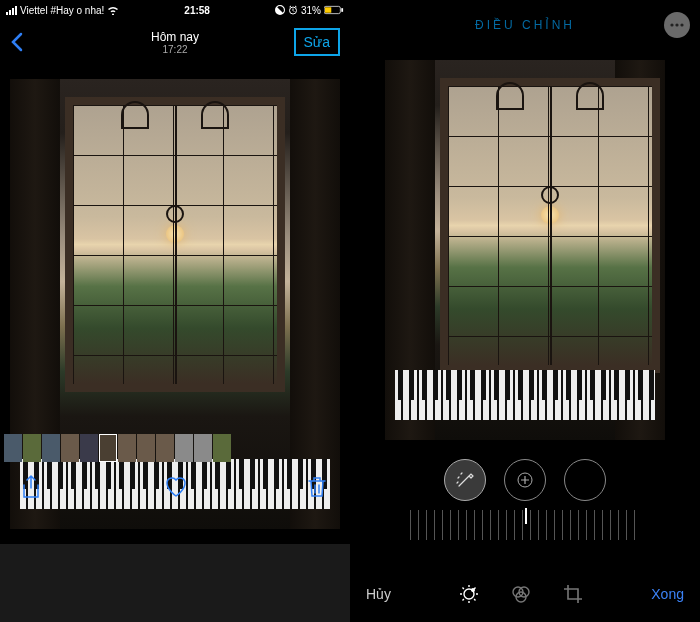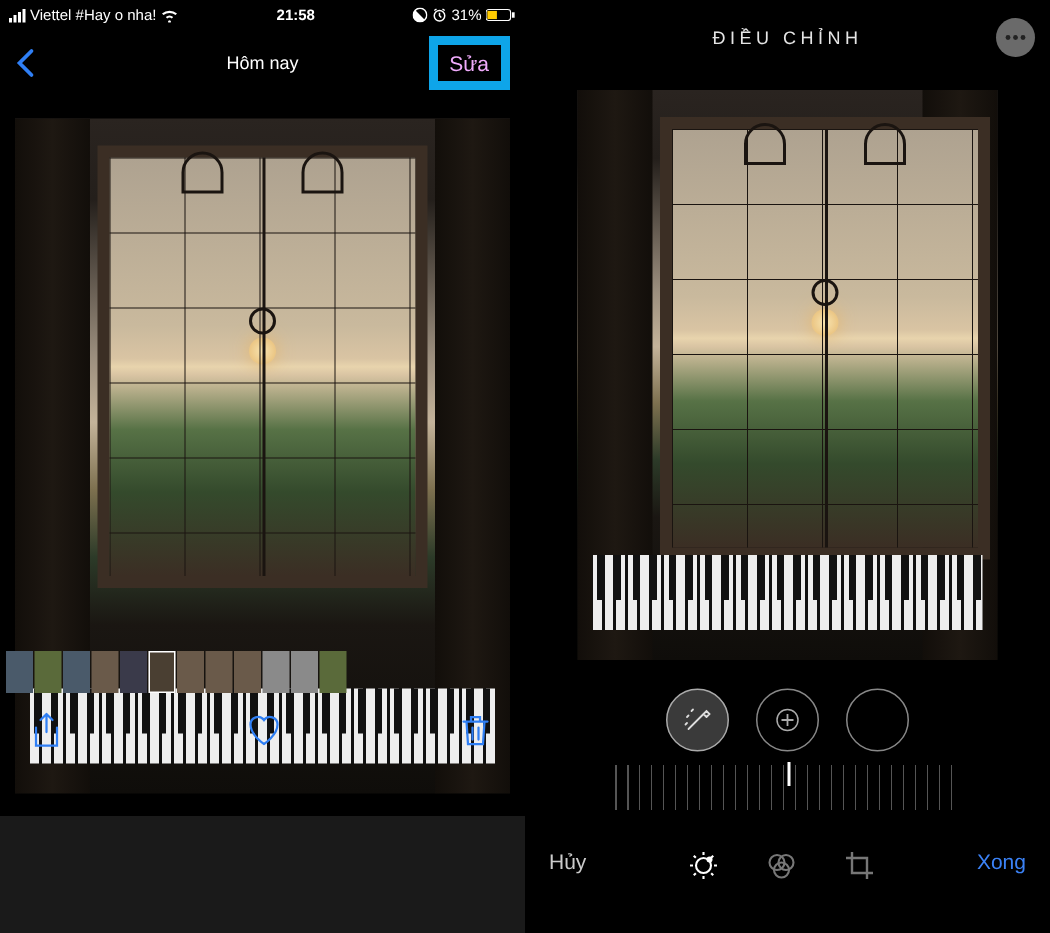--- a/index.html
+++ b/index.html
@@ -39,23 +39,23 @@
   justify-content: space-between;
   padding: 0 10px;
   color: #fff;
   position: relative;
 }
 .nav-back { color: #2f7ff5; font-size: 22px; font-weight: 300; }
 .nav-title-wrap { position: absolute; left: 0; right: 0; text-align: center; pointer-events: none; }
 .nav-title { font-size: 12px; font-weight: 400; }
 .nav-sub { font-size: 10px; color: #aaa; }
 .nav-edit {
-  color: #f0abfc;
+  color: #0ea5e9;
   font-size: 14px;
-  border: 6px solid #0ea5e9;
+  border: 2px solid #0ea5e9;
   padding: 4px 8px;
   z-index: 2;
 }
 
 
 .photo-area {
   width: 350px;
   height: 480px;
   display: flex;
   align-items: center;
@@ -168,21 +168,21 @@
   padding: 0 20px;
 }
 .tool-ic { color: #2f7ff5; width: 24px; height: 24px; }
 
 
 .edit-header {
   height: 50px;
   display: flex;
   align-items: center;
   justify-content: center;
-  color: #e5e5e5;
+  color: #0369a1;
   font-size: 12px;
   letter-spacing: 3px;
   position: relative;
 }
 .more-btn {
   position: absolute;
   right: 10px; top: 12px;
   width: 26px; height: 26px;
   border-radius: 50%;
   background: #6a6a6a;
@@ -238,21 +238,21 @@
   position: absolute;
   left: 50%; top: -2px;
   width: 2px; height: 16px;
   background: #fff;
 }
 .edit-footer {
   position: absolute;
   bottom: 0; left: 0; right: 0;
   height: 56px;
   display: flex;
-  align-items: flex-start;
+  align-items: center;
   justify-content: space-between;
   padding: 0 16px;
   color: #ccc;
   font-size: 14px;
 }
 .edit-footer-mid {
   display: flex;
   gap: 30px;
   align-items: center;
 }
@@ -297,20 +297,21 @@
   </div>
 
   <div class="nav">
     <span class="nav-back">
       <svg width="14" height="20" viewBox="0 0 14 20">
           <path d="M11 2L3 10l8 8" stroke="#2f7ff5" stroke-width="2.5" fill="none" stroke-linecap="round"></path>
         </svg>
     </span>
     <div class="nav-title-wrap">
       <div class="nav-title">Hôm nay</div>
+      <div class="nav-sub">17:22</div>
     </div>
     <span class="nav-edit">Sửa</span>
   </div>
 
   <div class="photo-area">
     <div class="photo">
       <div class="curtain-l"></div>
       <div class="curtain-r"></div>
       <div class="window">
         <div class="sun"></div>

